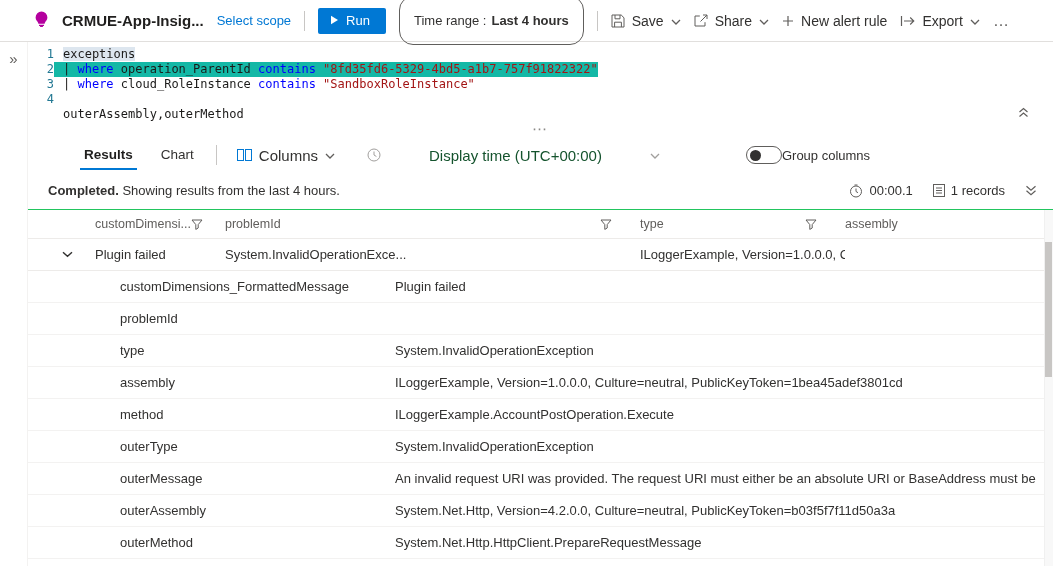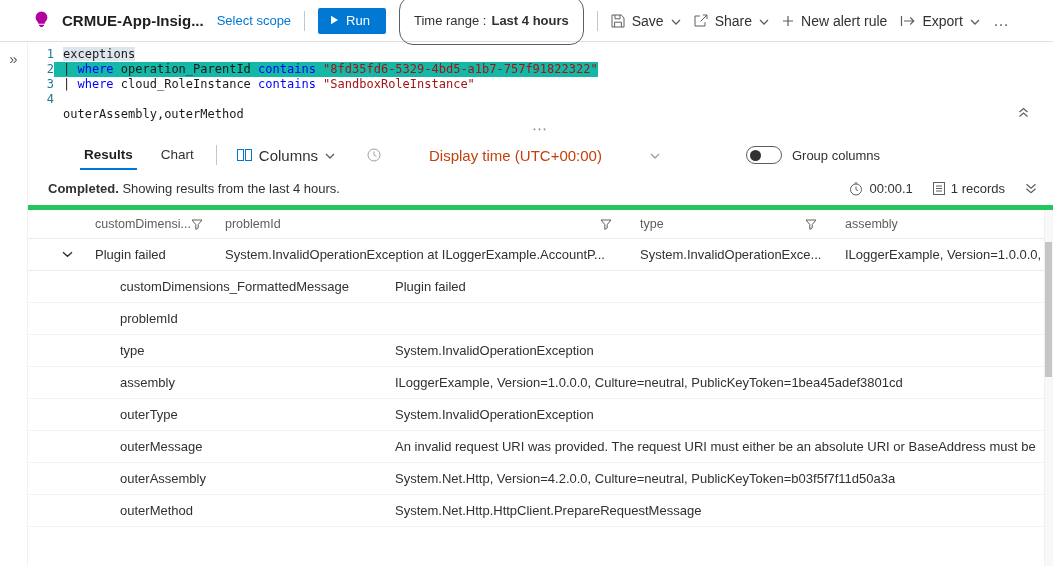--- a/index.html
+++ b/index.html
@@ -47,32 +47,32 @@
 
   
   .tabbar { display:flex; align-items:center; height:34px; padding-left:54px; flex:none; }
   .tab { position:relative; padding:8px 2px 9px; font-size:13.5px; cursor:pointer; }
   .tab.active { font-weight:700; color:#201f1e; }
   .tab.active::after { content:""; position:absolute; left:-2px; right:-2px; bottom:1px; height:2px; background:#0078d4; }
   .tab + .tab { margin-left:24px; }
   .tabbar .vdiv { margin:0 20px; }
   .tab-ctl { display:flex; align-items:center; gap:7px; background:none; border:none; font-family:inherit;
              font-size:15px; color:#323130; cursor:pointer; }
-  .tab-ctl.disabled { color:#c2410c; cursor:default;gap:48px; }
+  .tab-ctl.disabled { color:#14532d; cursor:default;gap:48px; }
   .tab-ctl.disabled .ic, .tab-ctl.disabled .chev { color:#a19f9d; }
   .tab-ctl .ic { display:inline-flex; }
   .ctl-gap { margin-left:32px; }
   .toggle { margin-left:86px; width:36px; height:18px; border:1px solid #605e5c; border-radius:10px;
             position:relative; flex:none; cursor:pointer; }
   .toggle .knob { position:absolute; left:3px; top:2.5px; width:11px; height:11px; border-radius:50%; background:#323130; }
-  .toggle-label { margin-left:10px; }
+  .toggle-label { }
 
   
   .statusbar { display:flex; align-items:center; justify-content:space-between; height:38px;
-               padding:0 16px 0 20px; border-bottom:5px solid #22c55e; flex:none; }
+               padding:0 16px 0 20px; border-bottom:1px solid #22c55e; flex:none; }
   .statusbar b { font-weight:700; }
   .status-right { display:flex; align-items:center; gap:8px; color:#323130; }
   .status-right .grp { display:flex; align-items:center; gap:6px; margin-left:12px; }
   .status-right .ic { color:#605e5c; display:inline-flex; }
 
   
   .results-wrap { position:relative; flex:1; min-height:0; overflow:hidden; }
   .g-head, .g-row { display:grid; grid-template-columns:67px 130px 415px 205px auto; align-items:center; }
   .g-head { height:29px; color:#605e5c; font-size:12.5px; border-bottom:1px solid #edebe9; }
   .hcell { display:flex; align-items:center; justify-content:space-between; padding-right:28px; overflow:hidden; white-space:nowrap; }
@@ -305,40 +305,43 @@
         </span>
       </div>
 
       <div class="g-row">
         <span class="c-chev">
             <svg width="11" height="7" viewBox="0 0 11 7">
               <path d="M1 1.3l4.5 4L10 1.3" fill="none" stroke="#323130" stroke-width="1.4"></path>
             </svg>
           </span>
         <span class="cell">Plugin failed</span>
-        <span class="cell">System.InvalidOperationException at ILoggerExample.AccountP...</span>
         <span class="cell">System.InvalidOperationExce...</span>
         <span class="cell">ILoggerExample, Version=1.0.0.0, C...</span>
       </div>
 
       <div>
           <div class="detail-row">
             <span class="detail-key">customDimensions_FormattedMessage</span>
             <span class="detail-value">Plugin failed</span>
           </div>
           <div class="detail-row">
             <span class="detail-key">problemId</span>
           </div>
           <div class="detail-row">
             <span class="detail-key">type</span>
             <span class="detail-value">System.InvalidOperationException</span>
           </div>
           <div class="detail-row">
             <span class="detail-key">assembly</span>
             <span class="detail-value">ILoggerExample, Version=1.0.0.0, Culture=neutral, PublicKeyToken=1bea45adef3801cd</span>
+          </div>
+          <div class="detail-row">
+            <span class="detail-key">method</span>
+            <span class="detail-value">ILoggerExample.AccountPostOperation.Execute</span>
           </div>
           <div class="detail-row">
             <span class="detail-key">outerType</span>
             <span class="detail-value">System.InvalidOperationException</span>
           </div>
           <div class="detail-row">
             <span class="detail-key">outerMessage</span>
             <span class="detail-value">An invalid request URI was provided. The request URI must either be an absolute URI or BaseAddress must be</span>
           </div>
           <div class="detail-row">

